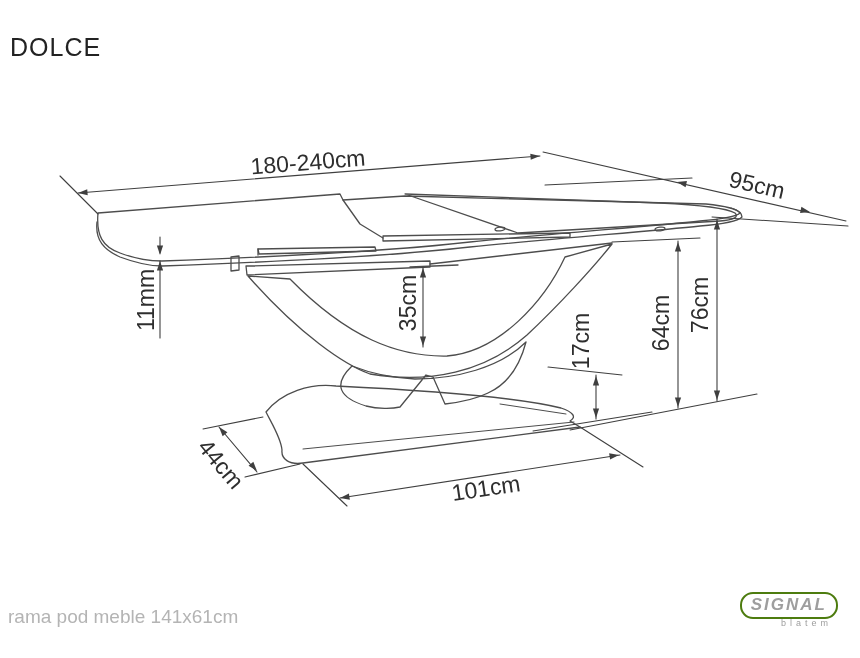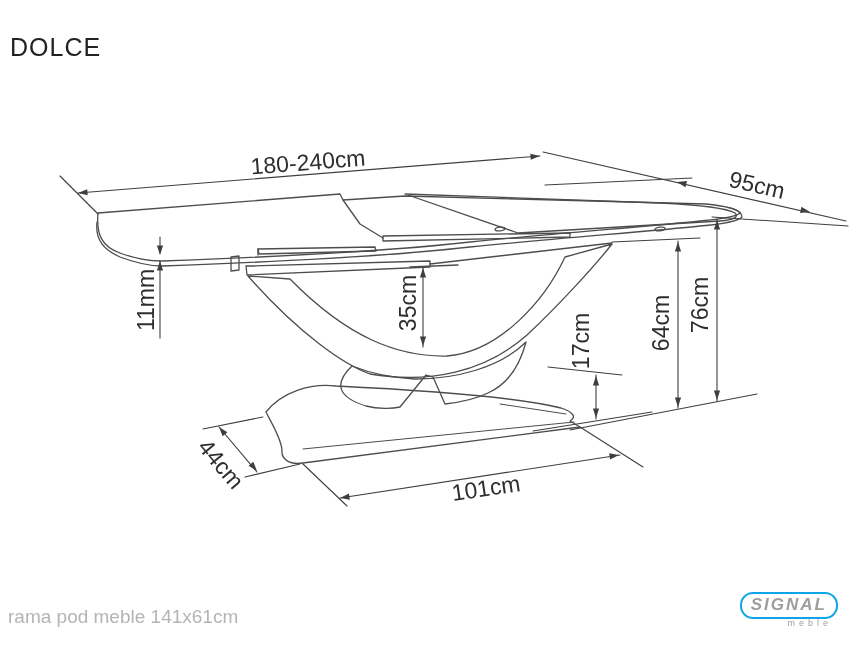--- a/index.html
+++ b/index.html
@@ -3,21 +3,21 @@
 <meta charset="utf-8">
 <style>
   html,body{margin:0;padding:0;background:#ffffff;}
   .stage{position:relative;width:860px;height:658px;background:#fff;overflow:hidden;
          font-family:"Liberation Sans","DejaVu Sans",sans-serif;}
   .stage svg{position:absolute;left:0;top:0;}
   .title{position:absolute;left:10px;top:33px;font-size:25px;font-weight:500;
          letter-spacing:1px;color:#222;}
   .frame-note{position:absolute;left:8px;top:606px;font-size:19px;color:#b4b4b4;}
   .logo{position:absolute;right:22px;top:592px;width:110px;text-align:right;color:#9e9e9e;}
-  .logo .pill{display:inline-block;border:2px solid #0ea5e9;border-radius:13px;
+  .logo .pill{display:inline-block;border:2px solid #4d7c0f;border-radius:13px;
               padding:1px 9px 2px 9px;}
   .logo .brand{font-size:17px;font-weight:bold;font-style:italic;letter-spacing:2px;color:#9e9e9e;}
   .logo .sub{font-size:9px;letter-spacing:4px;margin-top:-1px;margin-right:6px;color:#9e9e9e;}
   text{fill:#2e2e2e;font-family:"Liberation Sans","DejaVu Sans",sans-serif;font-size:23px;}
   .draw{stroke:#4d4d4d;stroke-width:1.3;fill:none;stroke-linecap:round;stroke-linejoin:round;}
   .dim{stroke:#3f3f3f;stroke-width:1.1;fill:none;stroke-linecap:round;}
 </style>
 </head>
 <body>
 
@@ -138,15 +138,15 @@
       <text x="700" y="305" text-anchor="middle" transform="rotate(-90 700 305) translate(0 8)">76cm</text>
       <text x="221" y="464" text-anchor="middle" transform="rotate(50 221 464) translate(0 8)">44cm</text>
       <text x="486" y="496" text-anchor="middle" transform="rotate(-8.5 486 488)">101cm</text>
     </g>
   </svg>
 
   <div class="frame-note">rama pod meble 141x61cm</div>
 
   <div class="logo">
     <span class="pill"><span class="brand">SIGNAL</span></span>
-    <div class="sub">meble</div>
+    <div class="sub">blatem</div>
   </div>
 </div>
 
 </body></html>

